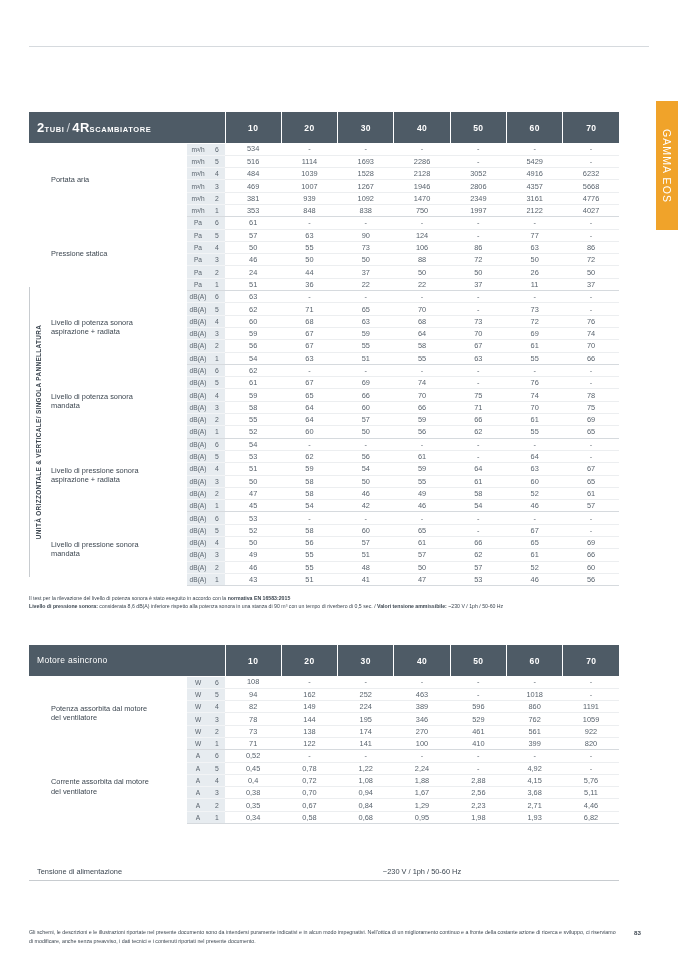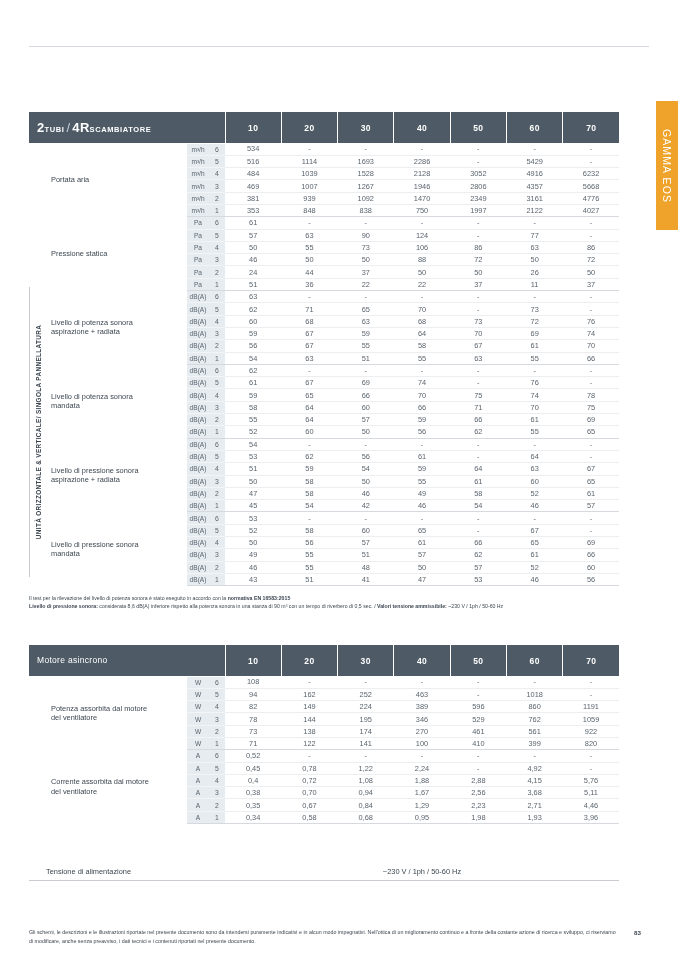--- a/index.html
+++ b/index.html
@@ -115,21 +115,21 @@
   }
   .footnote b { font-weight: bold; }
 
   .volt-row {
     position: absolute; left: 29px;
     height: 17px;
     border-bottom: 1px solid #c8ccd0;
     font-size: 7.4px;
     color: #3c4650;
   }
-  .volt-row .vl { position: absolute; left: 17px; top: 3px; }
+  .volt-row .vl { position: absolute; left: 8px; top: 3px; }
   .volt-row .vv { position: absolute; left: 196px; right: 0; top: 3px; text-align: center; }
 
   .disclaimer {
     position: absolute; left: 29px; top: 928px;
     width: 590px;
     font-size: 5.3px; line-height: 1.75;
     color: #3c4650;
   }
   .pageno {
     position: absolute; left: 634px; top: 929px;
@@ -744,21 +744,21 @@
           </tr>
           <tr class="dr grp-sep">
             <td class="unit">A</td>
             <td class="speed">1</td>
             <td>0,34</td>
             <td>0,58</td>
             <td>0,68</td>
             <td>0,95</td>
             <td>1,98</td>
             <td>1,93</td>
-            <td>3,96</td>
+            <td>6,82</td>
           </tr>
         </tbody>
     </table>
   </div>
 
   <div class="volt-row" id="voltrow" style="top:864px; width:590px;">
     <span class="vl">Tensione di alimentazione</span>
     <span class="vv">~230 V / 1ph / 50-60 Hz</span>
   </div>
 

